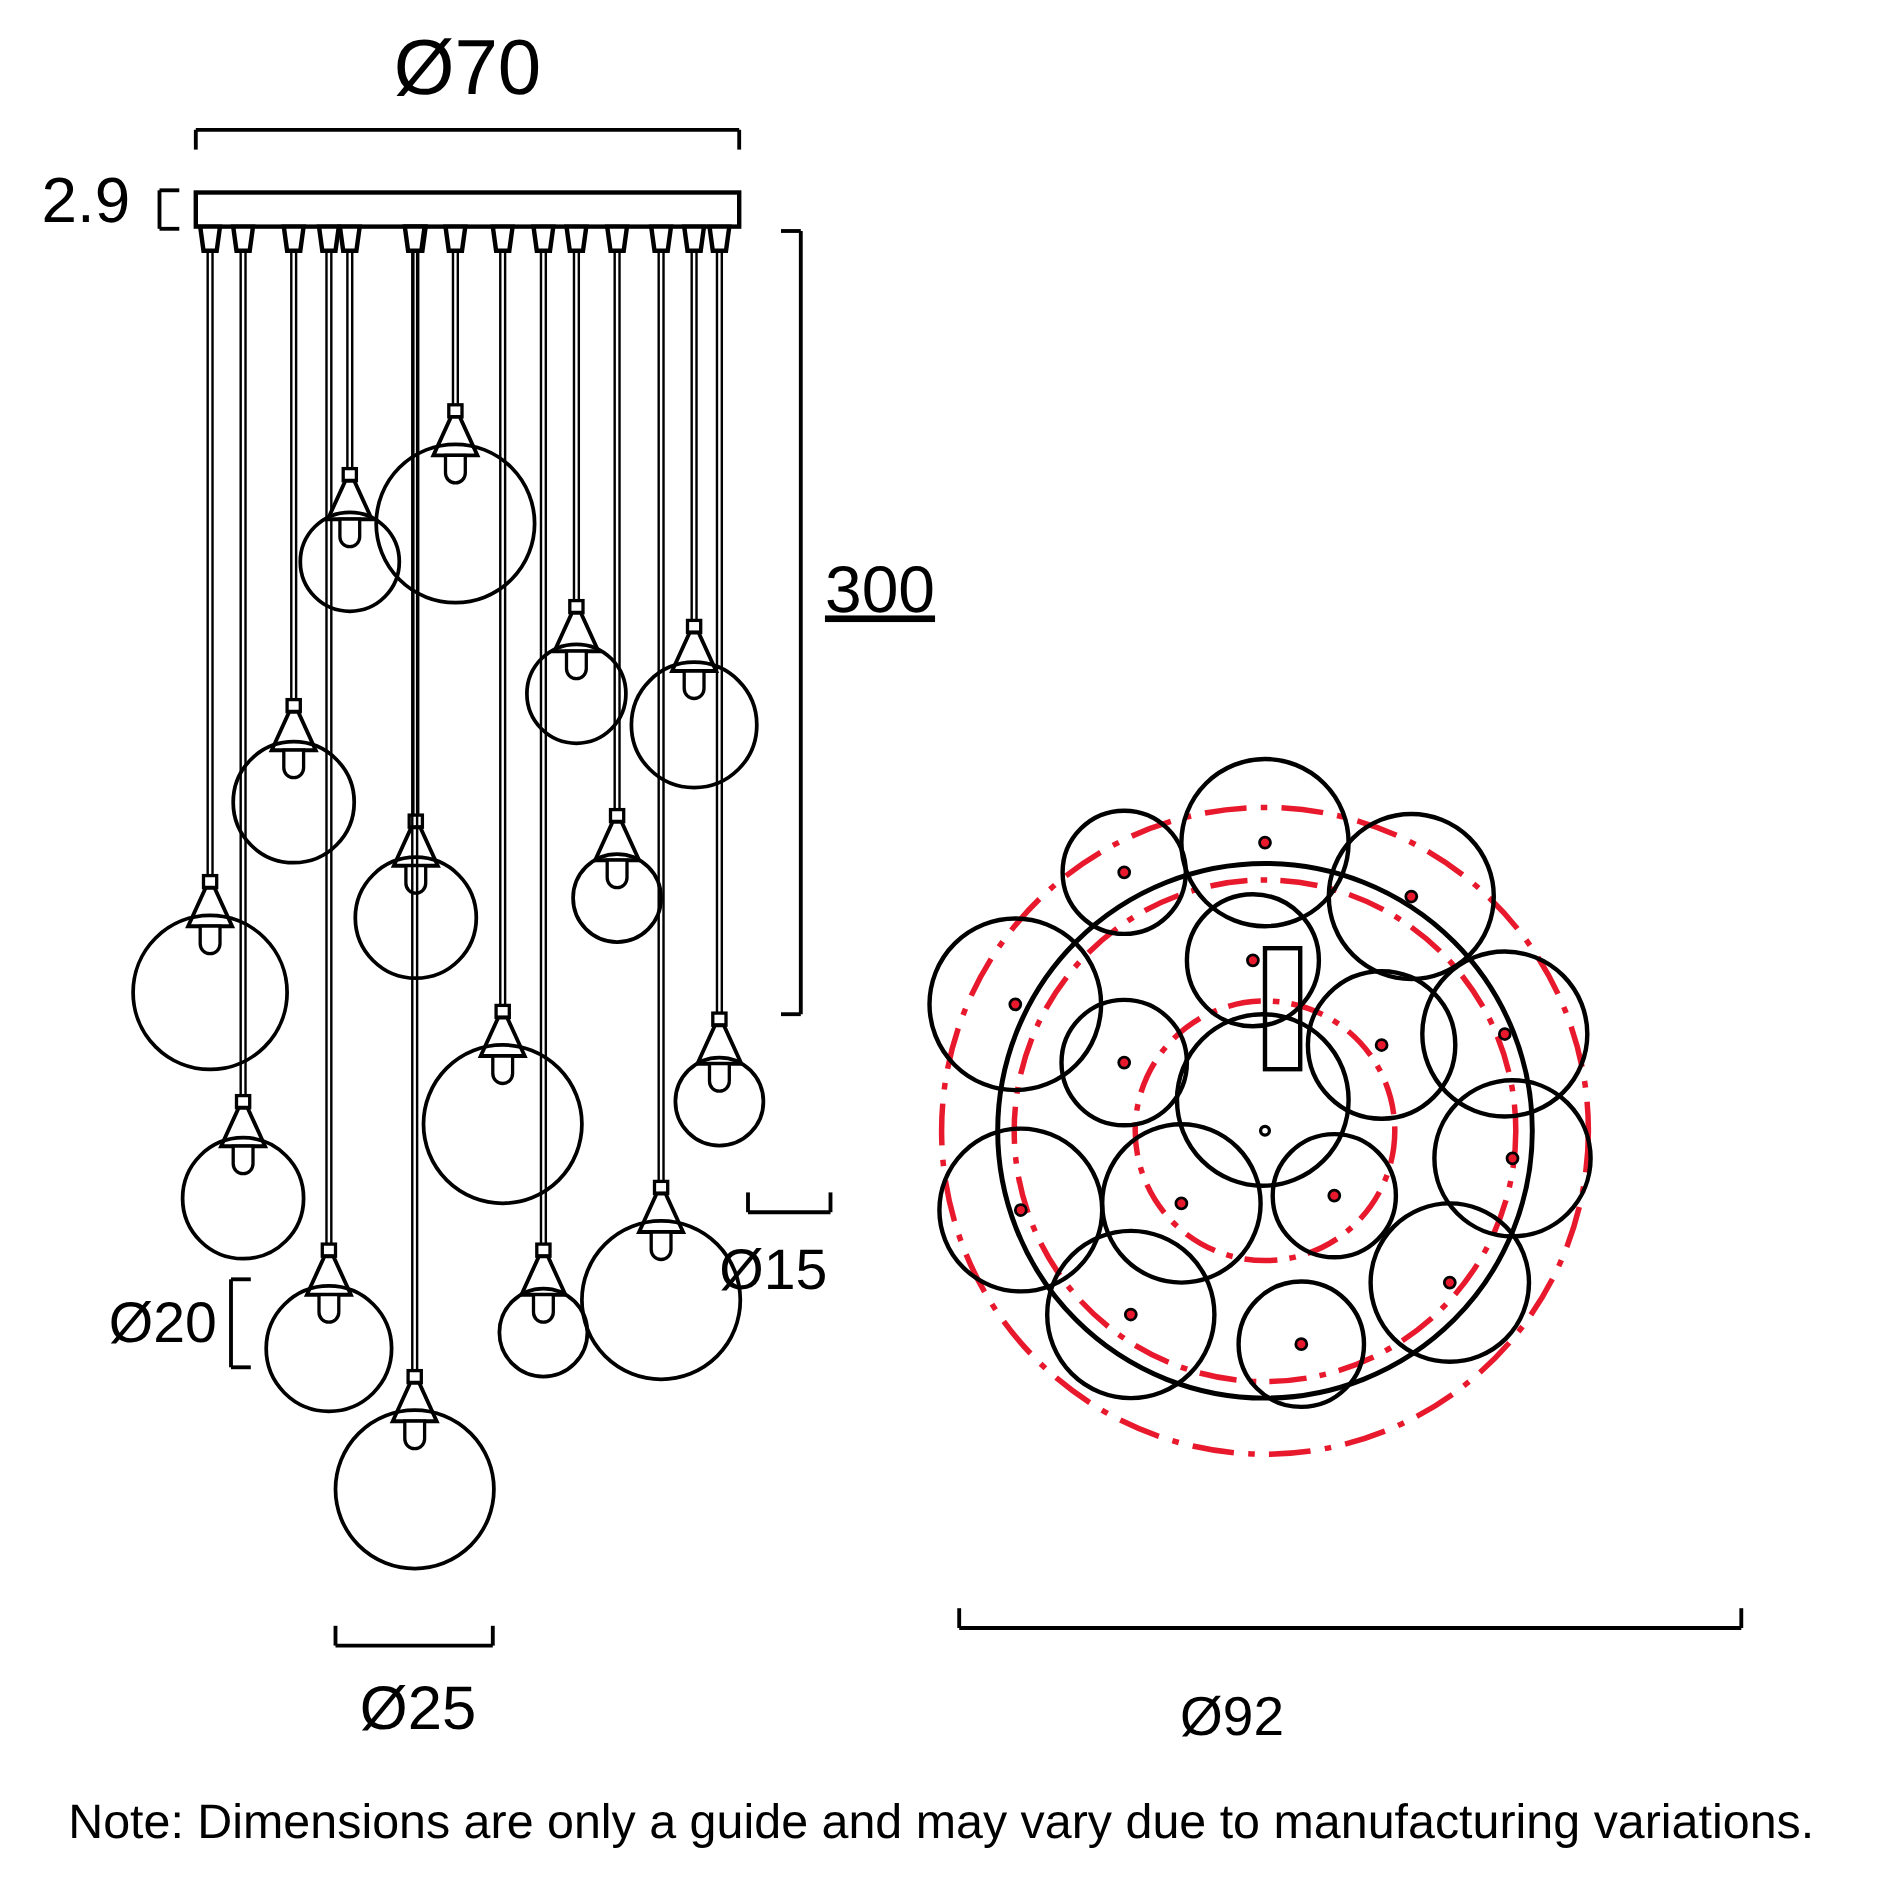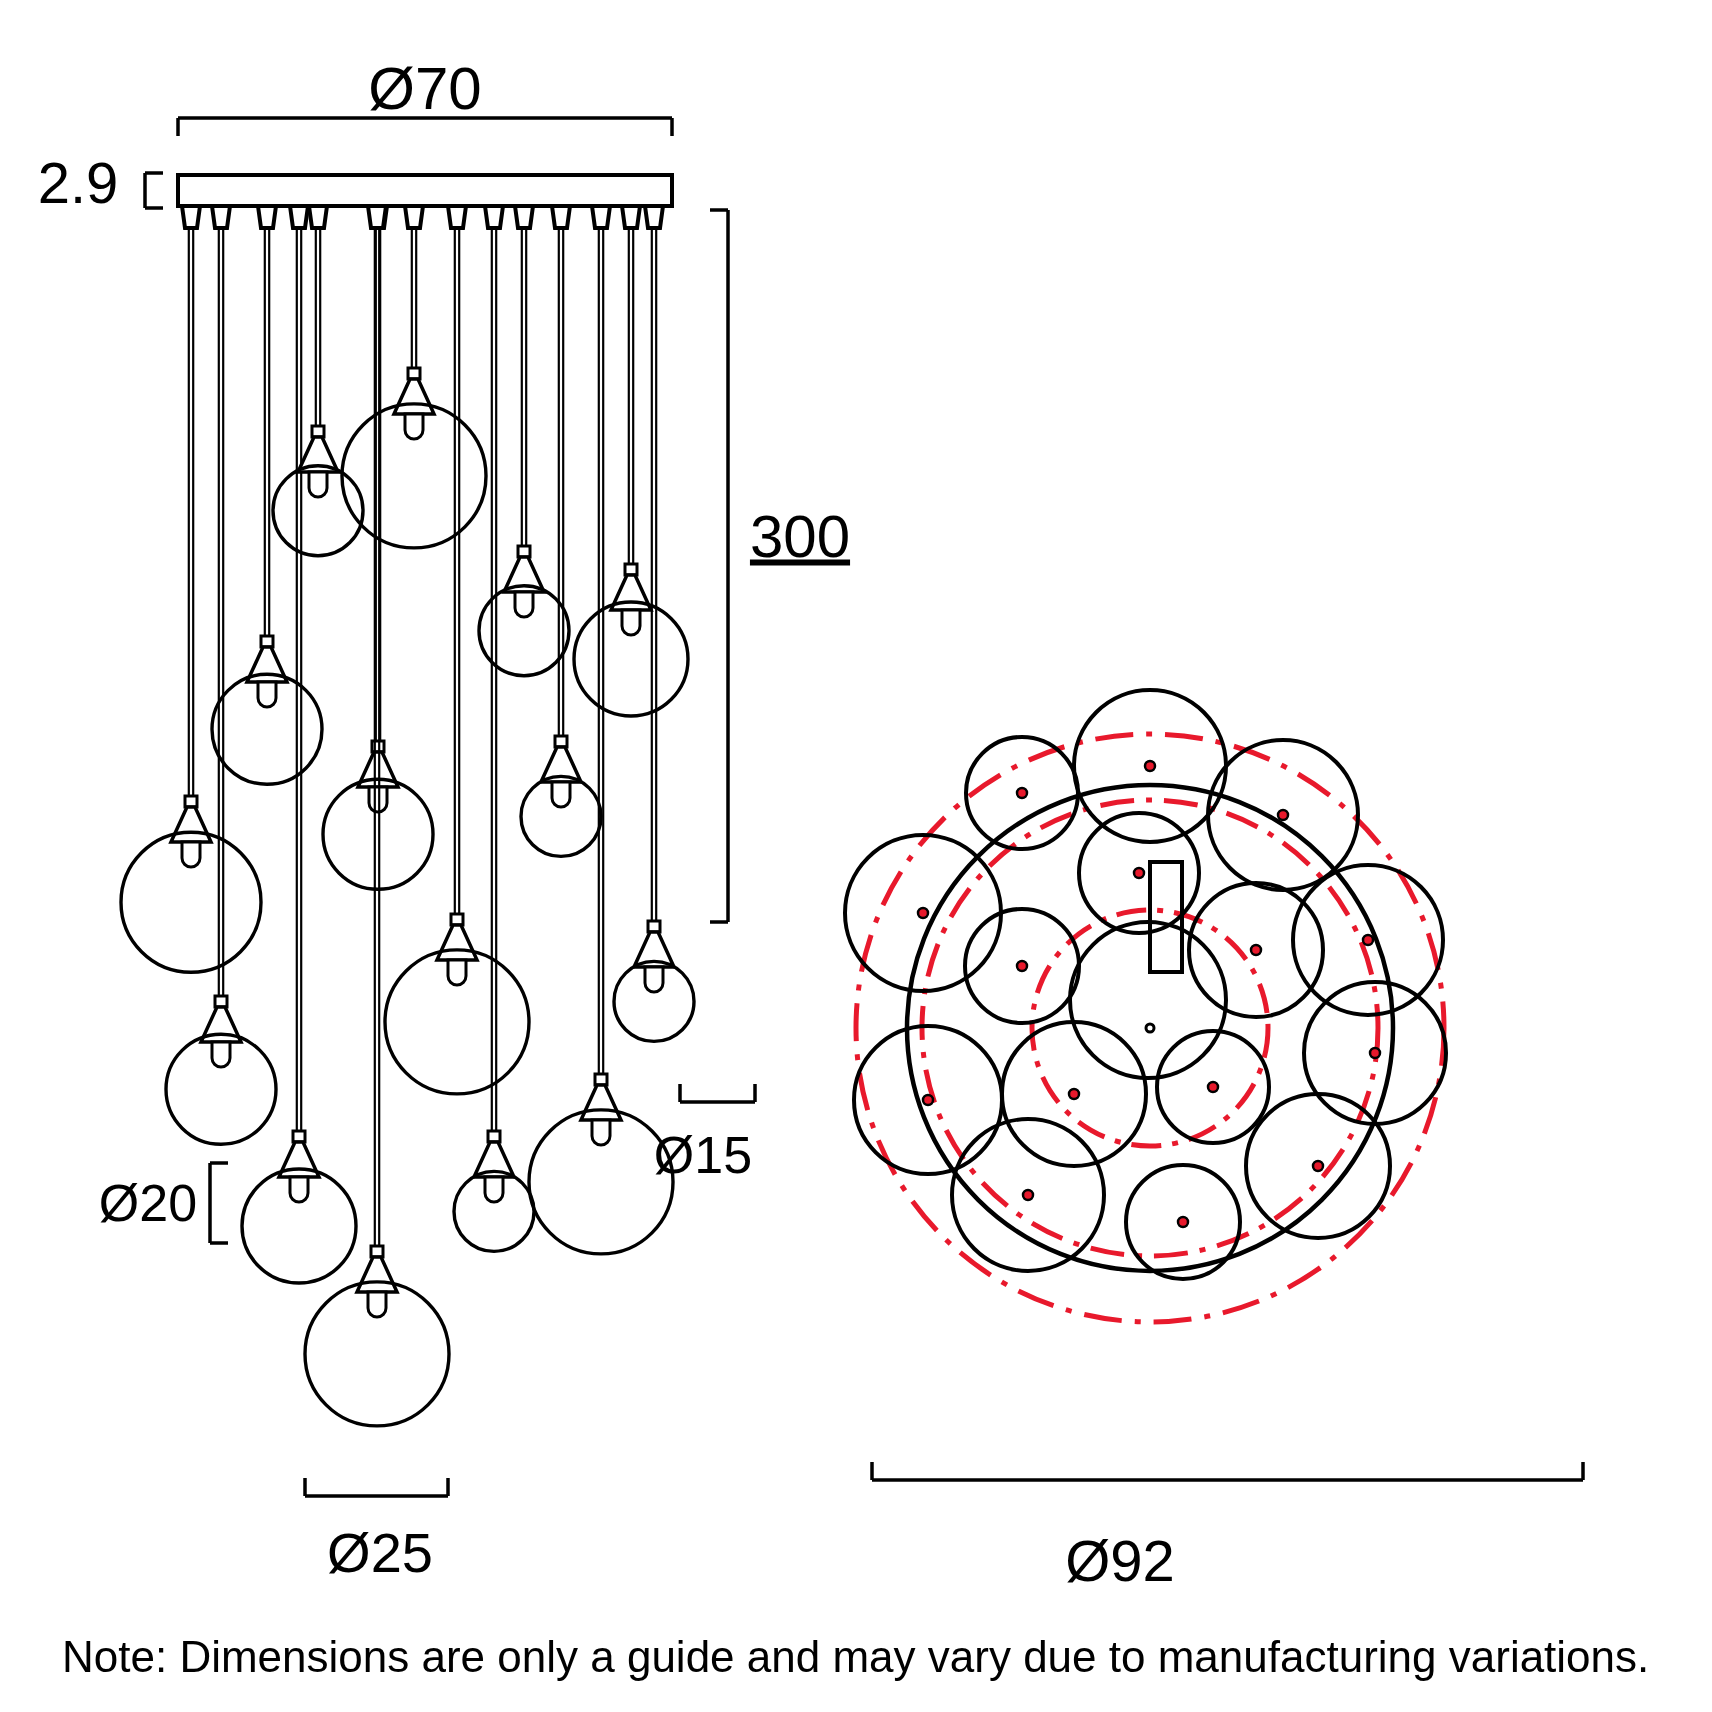--- a/index.html
+++ b/index.html
@@ -174,22 +174,22 @@
       <circle cx="1213" cy="1087" r="5" fill="#e8192c" stroke="#000000" stroke-width="2.5"></circle>
       <circle cx="1074" cy="1094" r="5" fill="#e8192c" stroke="#000000" stroke-width="2.5"></circle>
       <circle cx="1022" cy="966" r="5" fill="#e8192c" stroke="#000000" stroke-width="2.5"></circle>
       <rect x="1150" y="862" width="32" height="110" fill="none" stroke="#000000" stroke-width="4"></rect>
       <circle cx="1150" cy="1028" r="4" fill="#fff" stroke="#000000" stroke-width="3"></circle>
       <line x1="872" y1="1480" x2="1583" y2="1480" stroke="#000000" stroke-width="3.5"></line>
       <line x1="872" y1="1480" x2="872" y2="1462" stroke="#000000" stroke-width="3.5"></line>
       <line x1="1583" y1="1480" x2="1583" y2="1462" stroke="#000000" stroke-width="3.5"></line>
     </svg>
 
-  <div class="dimtext" id="lbl-canopy-dia" style="left: 425px; top: 88px; font-size: 60px; transform: translate(-50%, -50%);">Ø70</div>
+  <div class="dimtext" id="lbl-canopy-dia" style="left: 425px; top: 62px; font-size: 71px; transform: translate(-50%, -50%);">Ø70</div>
   <div class="dimtext" id="lbl-thickness" style="left: 78px; top: 182px; font-size: 58px; transform: translate(-50%, -50%);">2.9</div>
   <div class="dimtext" id="lbl-drop" style="left: 800px; top: 536px; font-size: 60px; transform: translate(-50%, -50%); text-decoration: underline;">300</div>
   <div class="dimtext" id="lbl-g15" style="left: 703px; top: 1155px; font-size: 52px; transform: translate(-50%, -50%);">Ø15</div>
   <div class="dimtext" id="lbl-g20" style="left: 148px; top: 1203px; font-size: 52px; transform: translate(-50%, -50%);">Ø20</div>
   <div class="dimtext" id="lbl-g25" style="left: 380px; top: 1552px; font-size: 56px; transform: translate(-50%, -50%); text-align: center;">Ø25</div>
-  <div class="dimtext" id="lbl-spread" style="left: 1120px; top: 1560px; font-size: 58px; transform: translate(-50%, -50%);">Ø92</div>
+  <div class="dimtext" id="lbl-spread" style="left: 1120px; top: 1560px; font-size: 50px; transform: translate(-50%, -50%);">Ø92</div>
   <div class="note" id="note-text" style="left: 34px; top: 1657px; font-size: 44px; transform: translate(0px, -50%);">Note: Dimensions are only a guide and may vary due to manufacturing variations.</div>
 
 </div>
 
 </body></html>

